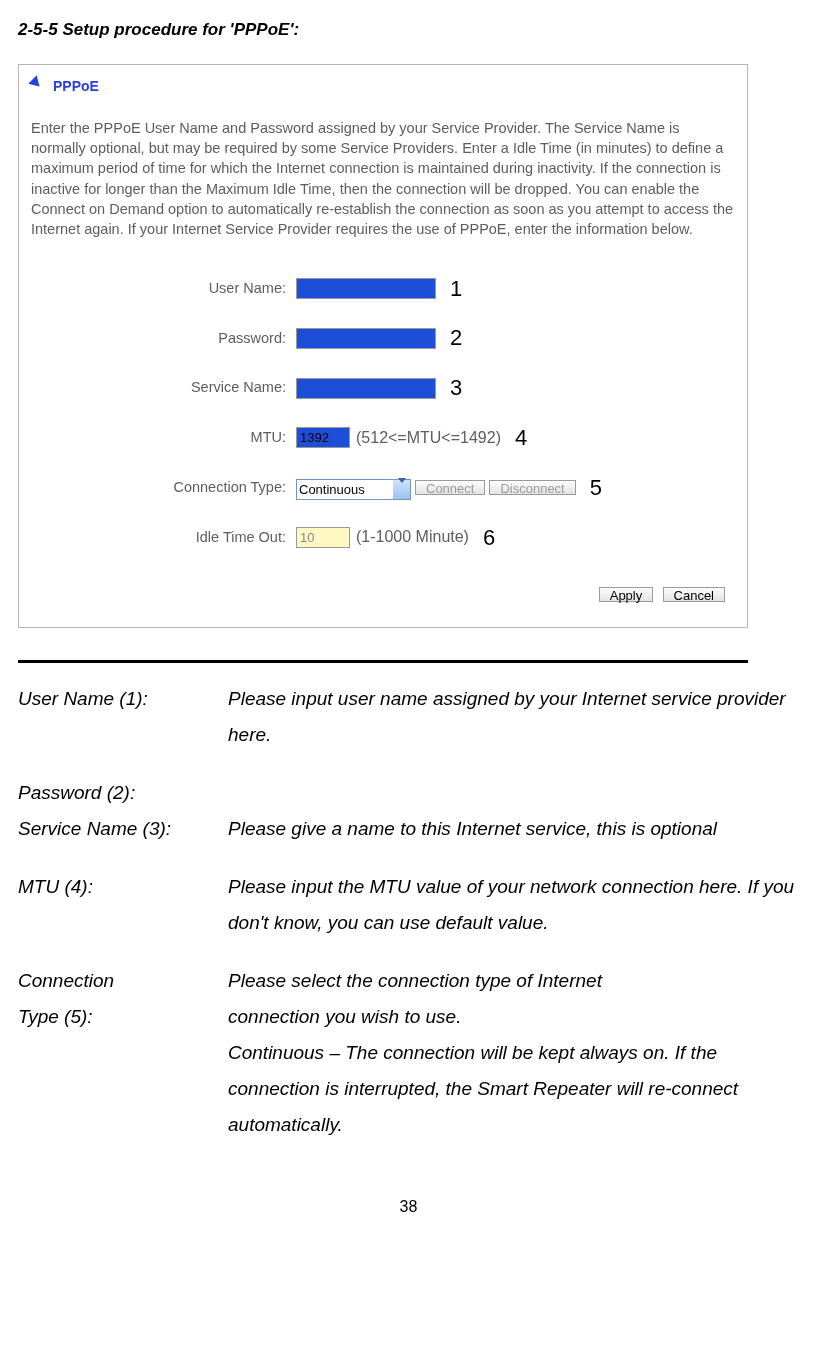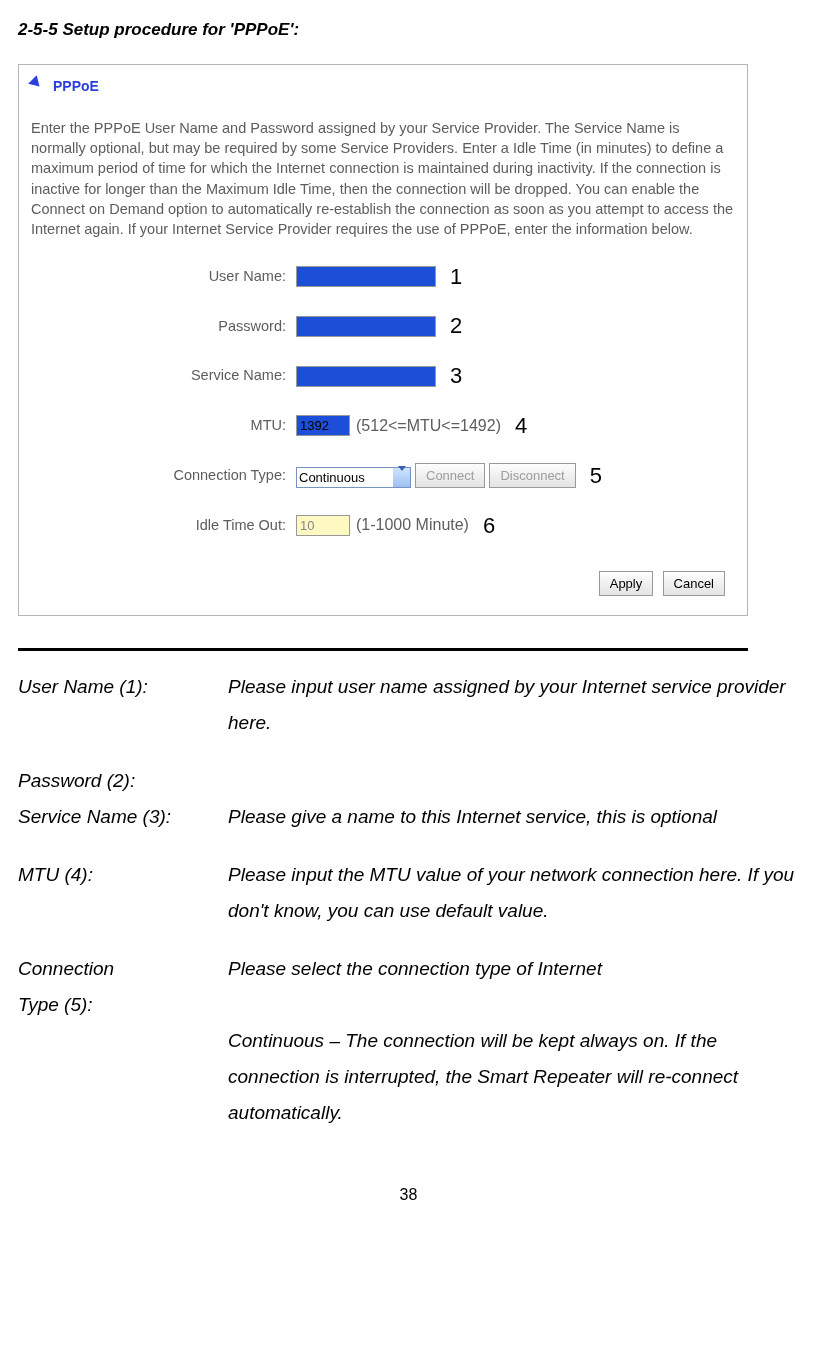--- a/index.html
+++ b/index.html
@@ -34,21 +34,21 @@
     position:absolute;left:0;top:4px;
     border-left:10px solid #2a3fdd;
     border-top:6px solid transparent;
     border-bottom:6px solid transparent;
     transform:rotate(45deg);
   }
   .panel-desc{
     color:#5d5d5d;
     font-size:14.5px;
     line-height:1.4;
-    margin-bottom:16px;
+    margin-bottom:28px;
   }
   .form-row{display:flex;align-items:center;margin-bottom:8px}
   .form-label{
     width:255px;text-align:right;padding-right:10px;
     color:#5d5d5d;font-size:14.5px;
   }
   .txt{
     border:1px solid #999;background:#1d4ed8;height:21px;
     padding:0 3px;font-size:13px;box-sizing:border-box;
   }
@@ -70,21 +70,21 @@
     content:"";
     position:absolute;right:5px;top:8px;
     border-left:4px solid transparent;
     border-right:4px solid transparent;
     border-top:5px solid #3b5fae;
     pointer-events:none;
   }
   .hint{color:#5d5d5d;font-size:16px;margin-left:6px}
   .annot{color:#000;font-size:22px;margin-left:14px;font-family:Arial}
   .btn,.btn-dis{
-    height:25px;border:1px solid #9a9a9a;
+    height:15px;border:1px solid #9a9a9a;
     background:linear-gradient(#fdfdfd,#e3e3e3);
     font-size:13px;padding:0 10px;margin-left:4px;
     box-sizing:border-box;
   }
   .btn{cursor:pointer}
   .btn-dis{color:#9c9c9c}
   .btn-row{text-align:right;padding-right:10px;margin-top:18px}
   .disabled-input{background:#fef9c3;color:#888}
   
   .hr{border:0;border-top:3px solid #000;margin:32px 0 18px 0;width:730px}
@@ -175,20 +175,21 @@
     <div class="def-term">MTU (4):</div>
     <div class="def-desc">Please input the MTU value of your network connection here. If you don't know, you can use default value.</div>
   </div>
   <div class="gap"></div>
   <div class="def-row">
     <div class="def-term">Connection</div>
     <div class="def-desc">Please select the connection type of Internet</div>
   </div>
   <div class="def-row">
     <div class="def-term">Type (5):</div>
+    <div class="def-desc">connection you wish to use.</div>
   </div>
   <div class="def-row">
     <div class="def-term"></div>
     <div class="def-desc">Continuous – The connection will be kept always on. If the connection is interrupted, the Smart Repeater will re-connect automatically.</div>
   </div>
 </div>
 
 <div class="page-num">38</div>
 
 </body></html>

